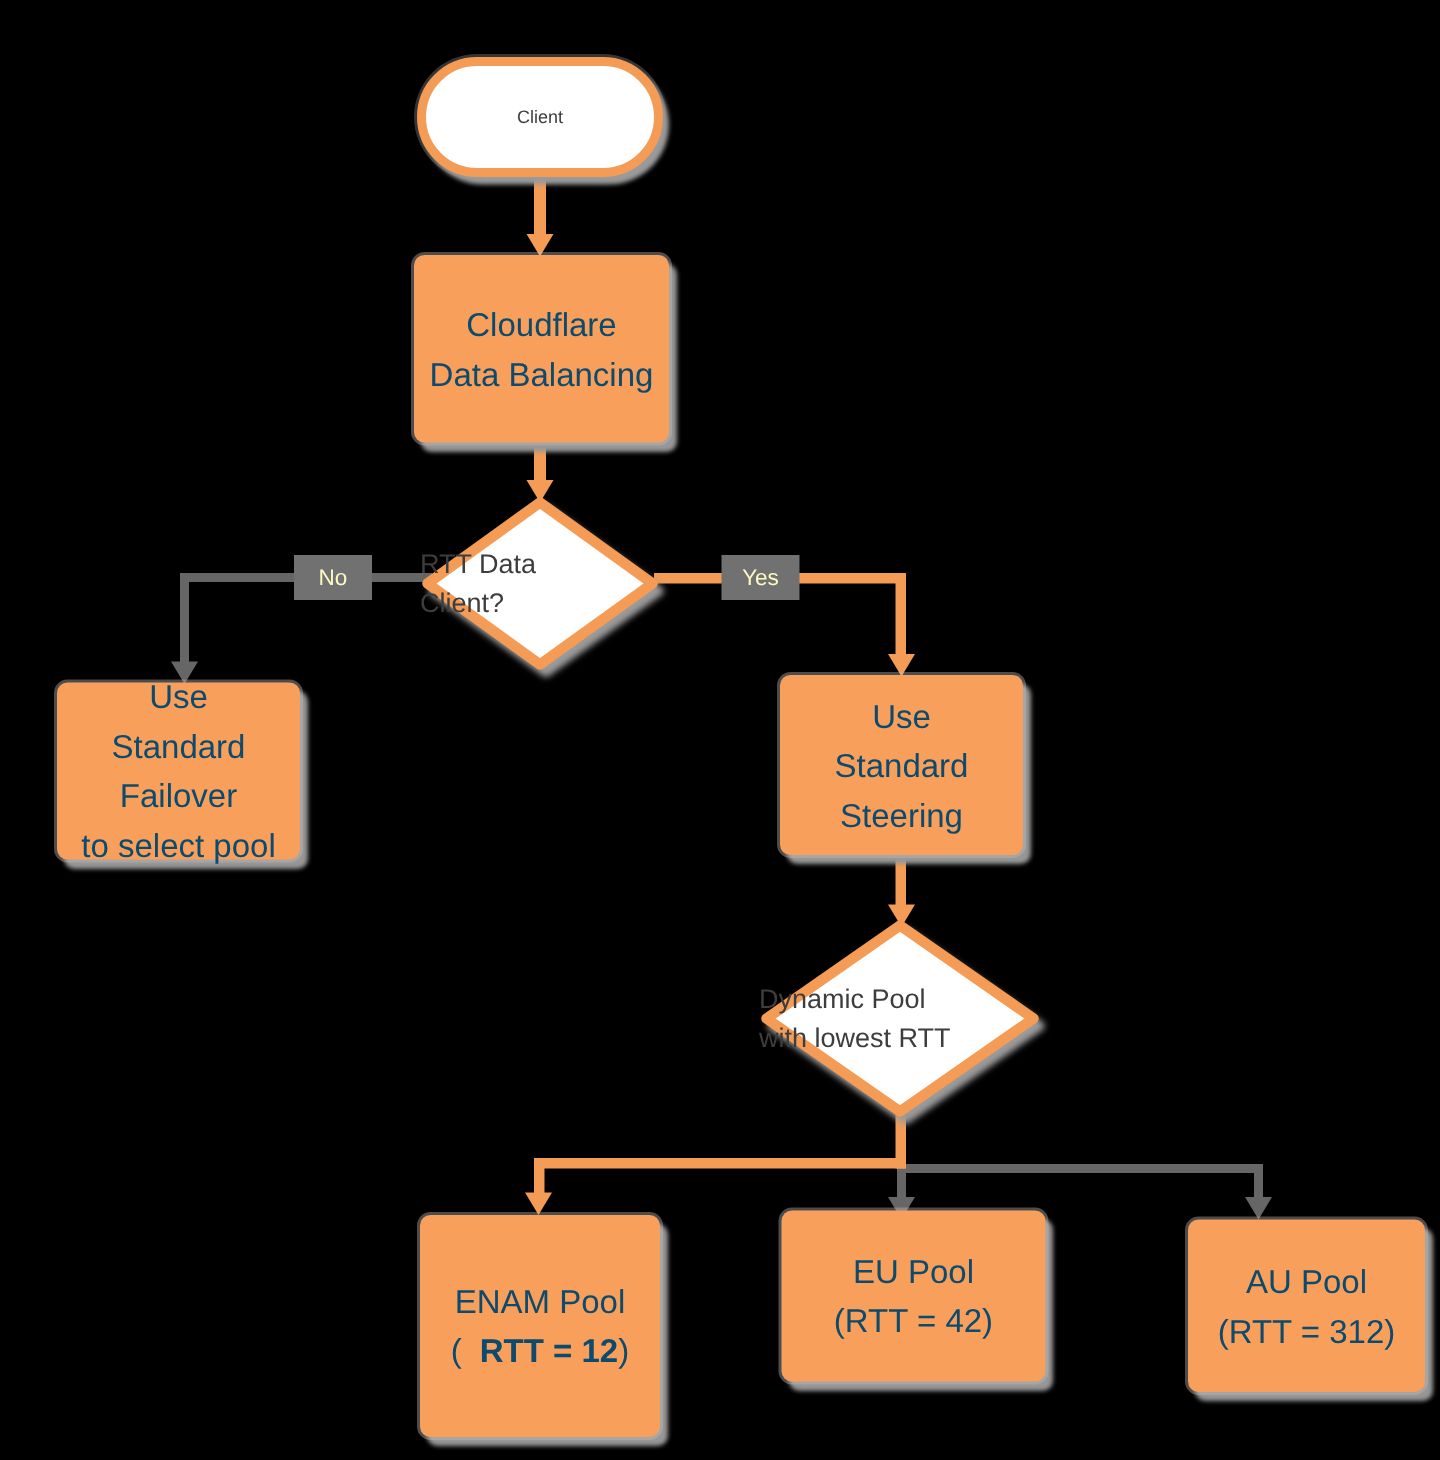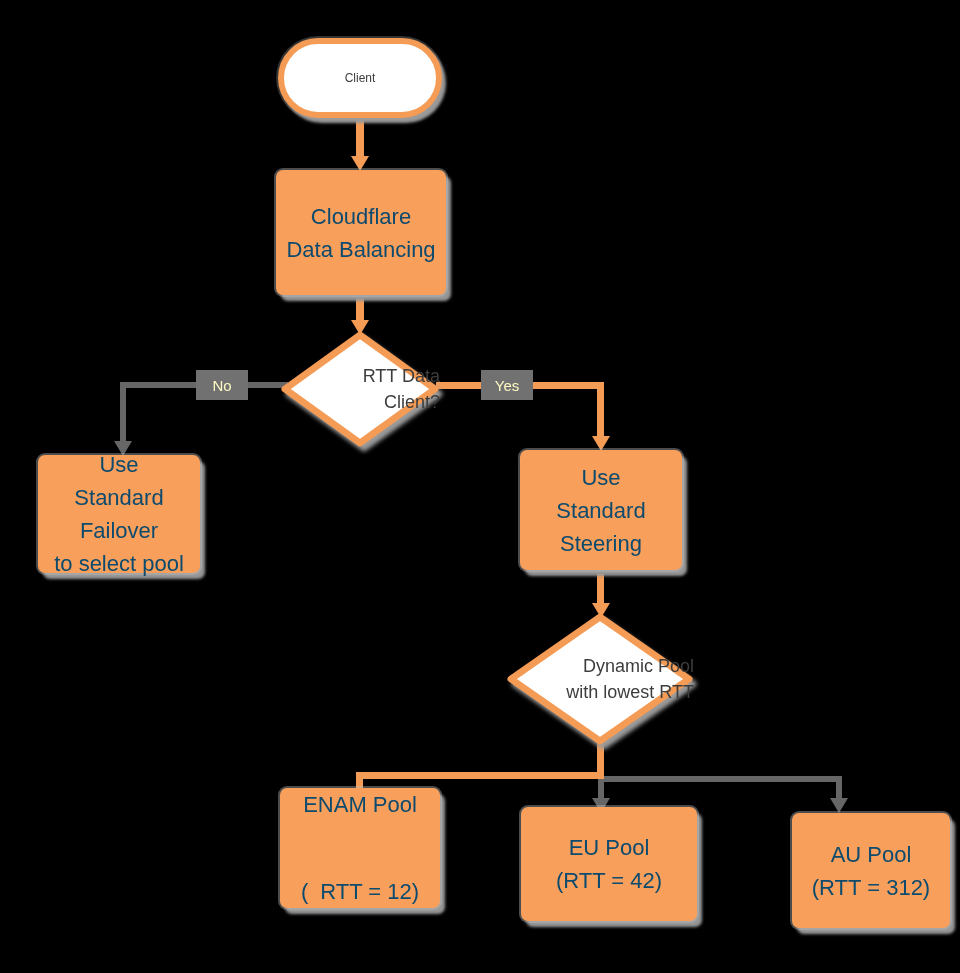--- a/index.html
+++ b/index.html
@@ -12,45 +12,45 @@
         display:flex;flex-direction:column;align-items:center;justify-content:center;
         color:#0c4a6e;font-size:22px;line-height:1.5;text-align:center;
         box-shadow:0 0 0 2px rgba(190,190,190,.40), 5px 6px 3px #979797;}
   .stadium{position:absolute;background:#fff;border:6px solid #F49B55;border-radius:42px;
         display:flex;align-items:center;justify-content:center;
         color:#3d3d3d;font-size:12px;
         box-shadow:4px 5px 3px #9a9a9a, 0 0 0 2px rgba(150,150,150,.35);}
   .diamond{position:absolute;}
   .diamond svg{display:block;filter:drop-shadow(4px 5px 2px #9a9a9a);}
   .dlabel{position:absolute;inset:0;display:flex;flex-direction:column;
-        align-items:flex-end;justify-content:center;color:#3d3d3d;font-size:18px;line-height:1.45;
+        align-items:flex-start;justify-content:center;color:#3d3d3d;font-size:18px;line-height:1.45;
         text-align:center;}
 
   
   .seg{position:absolute;}
   .orange{background:#F49B55;}
   .gray{background:#666;}
   .arr-down{position:absolute;width:0;height:0;
         border-left:9px solid transparent;border-right:9px solid transparent;}
   .arr-orange{border-top:15px solid #F49B55;}
   .arr-gray{border-top:15px solid #666;}
 
   .edge-label{position:absolute;width:52px;height:30px;background:#717171;
         color:#fef9c3;font-size:15px;display:flex;align-items:center;justify-content:center;}
 
-  .b{font-weight:normal;margin-left:12px;}
+  .b{font-weight:bold;margin-left:12px;}
 
   
   #n-client{left:278px;top:38px;width:152px;height:68px;}
   #n-lb{left:276px;top:170px;width:170px;height:125px;}
   #d-rtt{left:280px;top:330px;width:160px;height:118px;}
   #n-failover{left:38px;top:455px;width:162px;height:118px;}
   #n-dyn{left:520px;top:450px;width:162px;height:120px;}
   #d-pool{left:506px;top:612px;width:188px;height:134px;}
-  #n-enam{left:280px;top:788px;width:160px;height:120px;justify-content:space-between;}
+  #n-enam{left:280px;top:810px;width:160px;height:148px;}
   #n-eu{left:521px;top:807px;width:176px;height:114px;}
   #n-au{left:760px;top:813px;width:158px;height:115px;margin-left:32px;}
 
   #c1v{left:356px;top:112px;width:8px;height:46px;}
   #c1a{left:351px;top:156px;}
   #c2v{left:356px;top:293px;width:8px;height:30px;}
   #c2a{left:351px;top:320px;}
 
   #noh{left:120px;top:382px;width:168px;height:6px;}
   #nov{left:120px;top:382px;width:6px;height:60px;}

